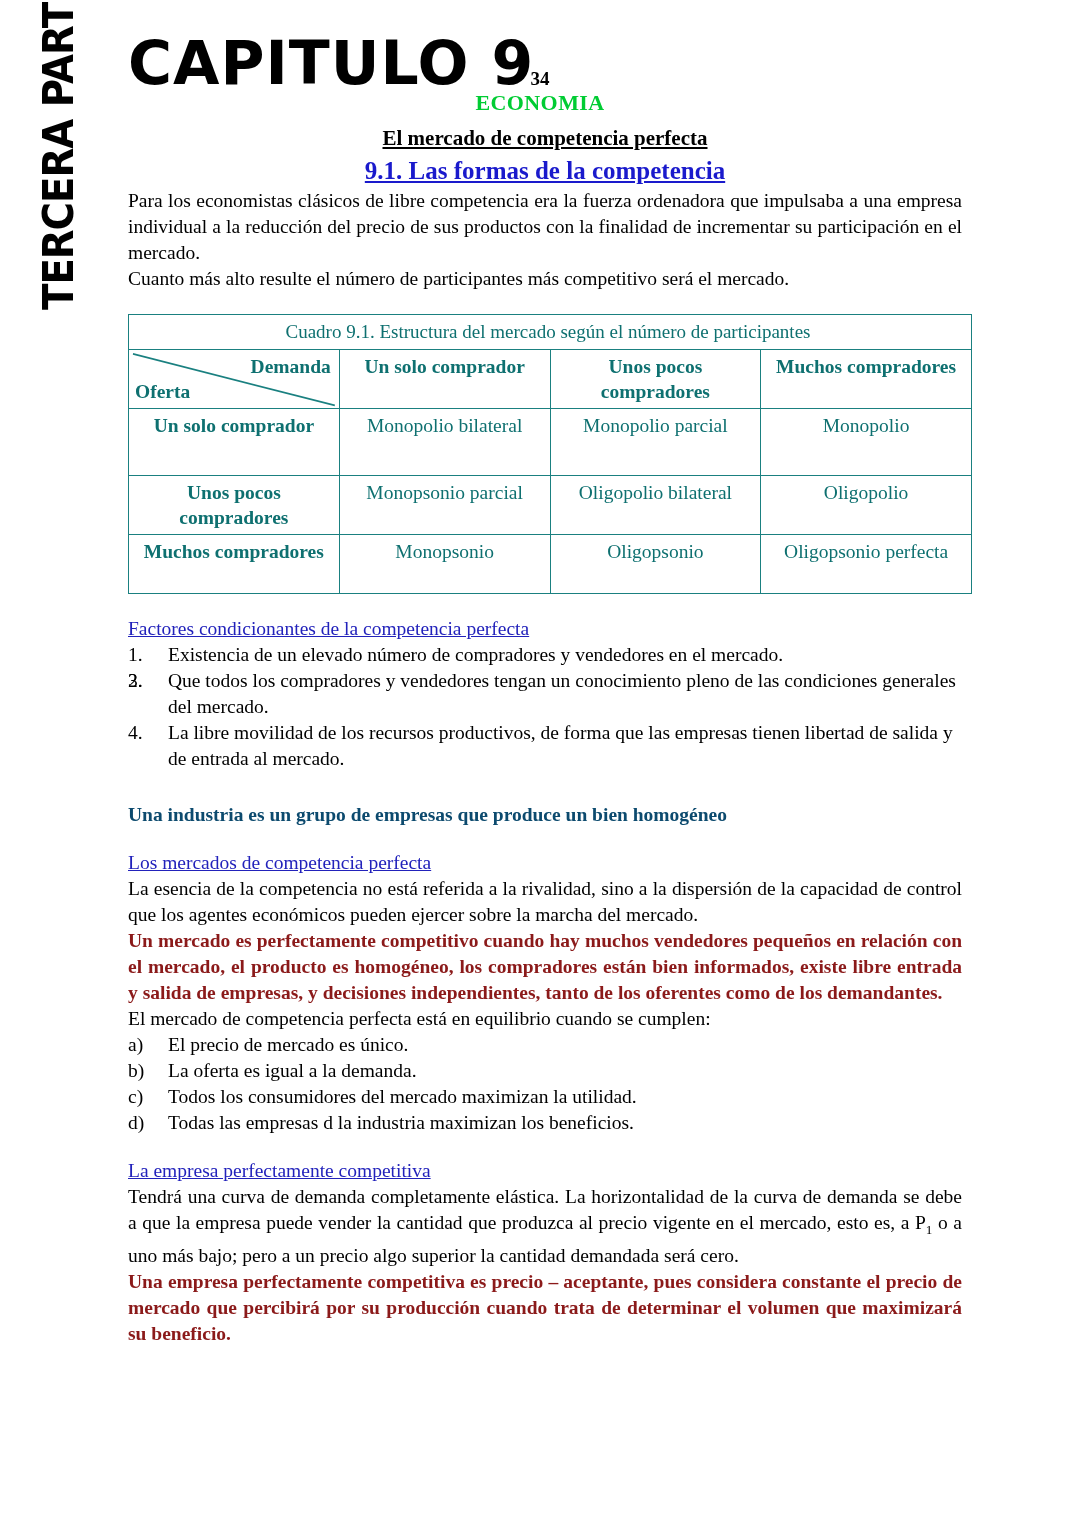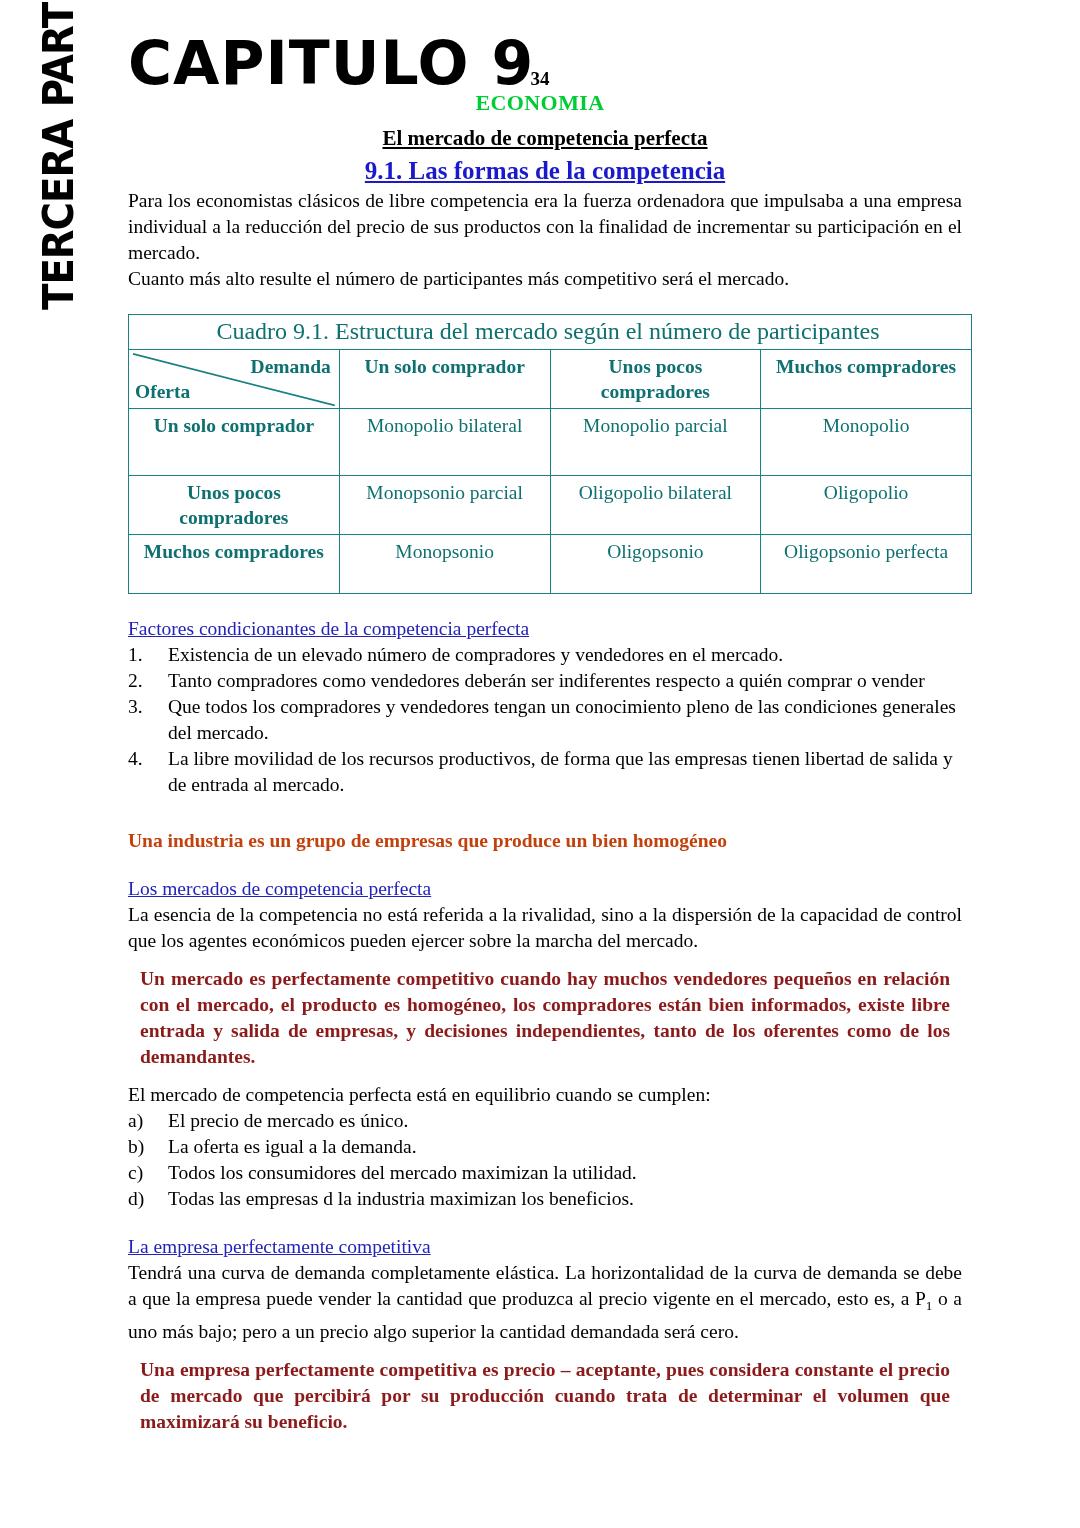--- a/index.html
+++ b/index.html
@@ -127,31 +127,31 @@
     margin: 0;
     text-align: justify;
     color: #000000;
   }
   p.body-text.nojust { text-align: left; }
 
   p.emph-blue {
     font-size: 19.5px;
     line-height: 26px;
     font-weight: bold;
-    color: #c2410c;
+    color: #0c4a6e;
     margin: 0;
     text-align: left;
   }
 
   p.emph-red {
     font-size: 19.5px;
     line-height: 26px;
     font-weight: bold;
     color: #8B1A1A;
-    margin: 12px;
+    margin: 0;
     text-align: justify;
   }
   .spacer-md { height: 22px; }
   .spacer-lg { height: 30px; }
 
   
   ol.num-list, ol.alpha-list {
     margin: 0;
     padding: 0;
     list-style: none;
@@ -189,21 +189,21 @@
     font-size: 19.5px;
     line-height: 25px;
     padding: 4px 6px;
     vertical-align: top;
     color: #0E7070;
   }
   table.cuadro td.caption {
     text-align: center;
     font-weight: normal;
     padding: 4px 10px 5px 6px;
-    font-size: 24px;
+    font-size: 19px;
   }
   table.cuadro td.corner {
     position: relative;
     height: 46px;
     padding: 0;
   }
   table.cuadro td.corner .demanda {
     position: absolute;
     right: 8px;
     top: 4px;
@@ -313,21 +313,20 @@
 
     <h3 class="sub-heading">Factores condicionantes de la competencia perfecta</h3>
 
     <ol class="num-list">
       <li>
         <span class="marker">1.</span>
         <span>Existencia de un elevado número de compradores y vendedores en el mercado.</span>
       </li>
       <li>
         <span class="marker">2.</span>
-        <span>Tanto compradores como vendedores deberán ser indiferentes respecto a quién comprar o vender</span>
       </li>
       <li>
         <span class="marker">3.</span>
         <span>Que todos los compradores y vendedores tengan un conocimiento pleno de las condiciones generales del mercado.</span>
       </li>
       <li>
         <span class="marker">4.</span>
         <span>La libre movilidad de los recursos productivos, de forma que las empresas tienen libertad de salida y de entrada al mercado.</span>
       </li>
     </ol>

